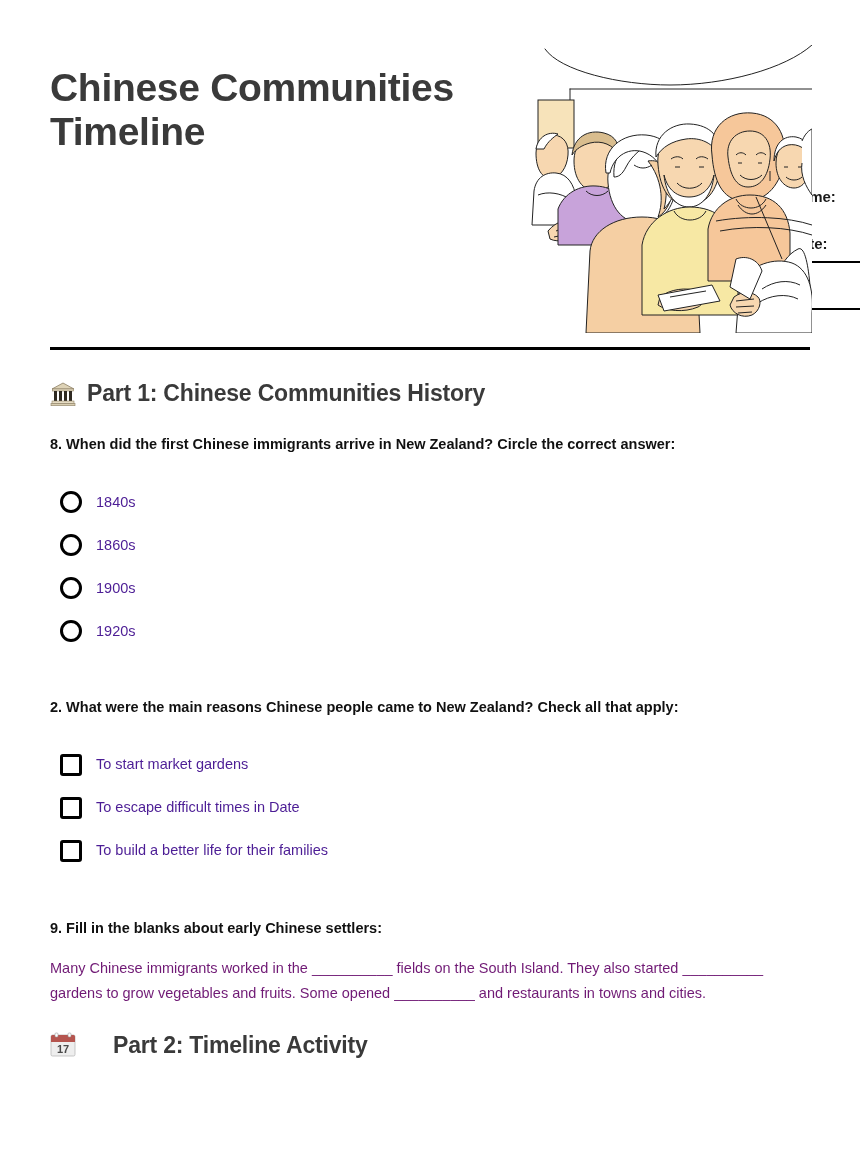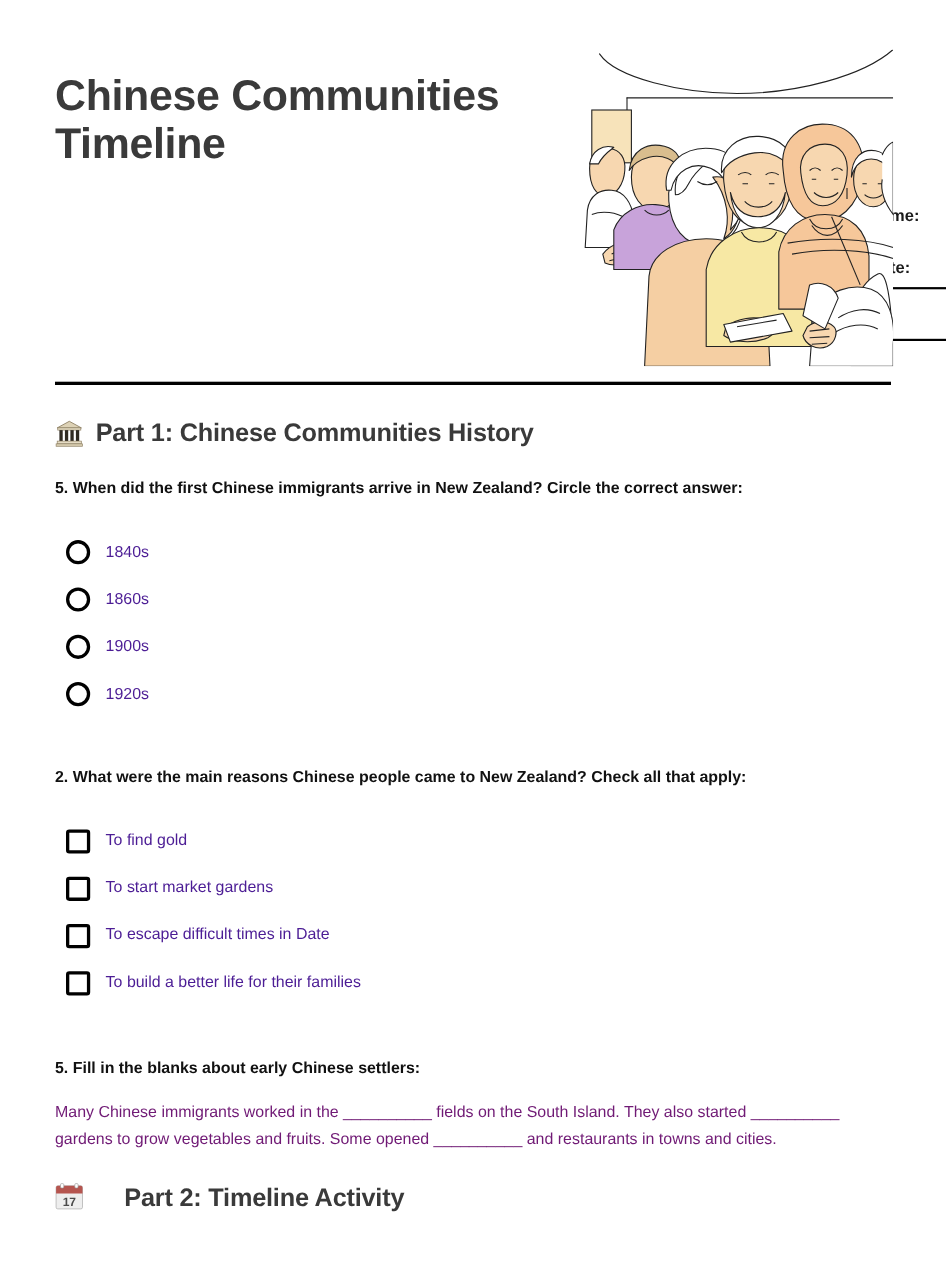--- a/index.html
+++ b/index.html
@@ -322,21 +322,21 @@
           <rect x="9" y="10" width="3" height="10" fill="#2f2a22"></rect>
           <rect x="14" y="10" width="3" height="10" fill="#2f2a22"></rect>
           <rect x="19" y="10" width="3" height="10" fill="#2f2a22"></rect>
           <rect x="2" y="20" width="22" height="2.5" fill="#e6dcc4" stroke="#8d7f63" stroke-width="0.6"></rect>
           <rect x="1" y="22.5" width="24" height="2.2" fill="#d8cdb0" stroke="#8d7f63" stroke-width="0.6"></rect>
         </svg>
       </span>
       <span>Part 1: Chinese Communities History</span>
     </div>
 
-    <p class="question">5. When did the first Chinese immigrants arrive in New Zealand? Circle the correct answer:</p>
+    <p class="question">8. When did the first Chinese immigrants arrive in New Zealand? Circle the correct answer:</p>
 
     <div class="option-list">
       <div class="option-row">
         <span class="radio-mark"></span>
         <span class="option-label">1840s</span>
       </div>
       <div class="option-row">
         <span class="radio-mark"></span>
         <span class="option-label">1860s</span>
       </div>
@@ -348,37 +348,33 @@
         <span class="radio-mark"></span>
         <span class="option-label">1920s</span>
       </div>
     </div>
 
     <p class="question q2">2. What were the main reasons Chinese people came to New Zealand? Check all that apply:</p>
 
     <div class="option-list">
       <div class="option-row">
         <span class="check-mark"></span>
-        <span class="option-label">To find gold</span>
-      </div>
-      <div class="option-row">
-        <span class="check-mark"></span>
         <span class="option-label">To start market gardens</span>
       </div>
       <div class="option-row">
         <span class="check-mark"></span>
         <span class="option-label">To escape difficult times in Date</span>
       </div>
       <div class="option-row">
         <span class="check-mark"></span>
         <span class="option-label">To build a better life for their families</span>
       </div>
     </div>
 
-    <p class="question q3">5. Fill in the blanks about early Chinese settlers:</p>
+    <p class="question q3">9. Fill in the blanks about early Chinese settlers:</p>
 
     <p class="fill-paragraph">Many Chinese immigrants worked in the __________ fields on the South Island. They also started __________ gardens to grow vegetables and fruits. Some opened __________ and restaurants in towns and cities.</p>
 
     <div class="section-heading part2-heading">
       <span class="sec-icon">
         <svg width="26" height="26" viewBox="0 0 26 26" xmlns="http://www.w3.org/2000/svg">
           <rect x="1" y="3" width="24" height="21" rx="1.5" fill="#eeeeee" stroke="#b9b9b9" stroke-width="0.8"></rect>
           <path d="M1 4.5 A1.5 1.5 0 0 1 2.5 3 L 23.5 3 A1.5 1.5 0 0 1 25 4.5 L 25 10 L 1 10 Z" fill="#b5554f"></path>
           <rect x="5" y="1" width="3" height="4" rx="1" fill="#ffffff" stroke="#9a9a9a" stroke-width="0.6"></rect>
           <rect x="18" y="1" width="3" height="4" rx="1" fill="#ffffff" stroke="#9a9a9a" stroke-width="0.6"></rect>

